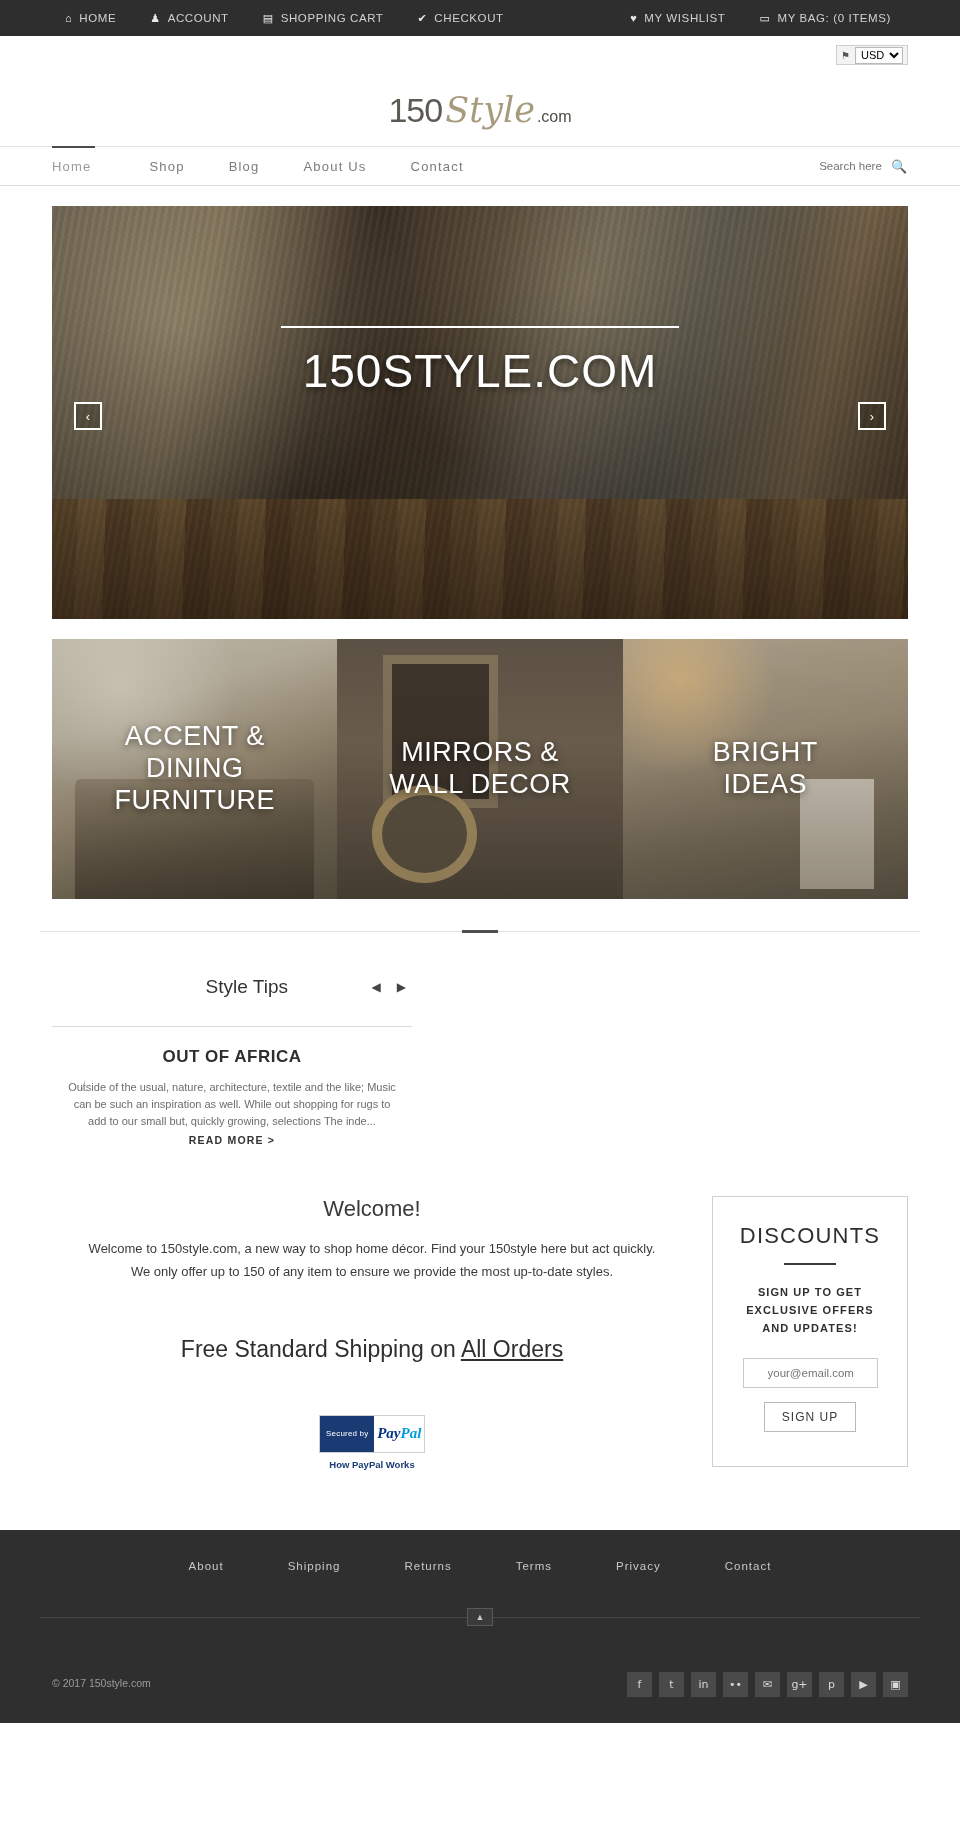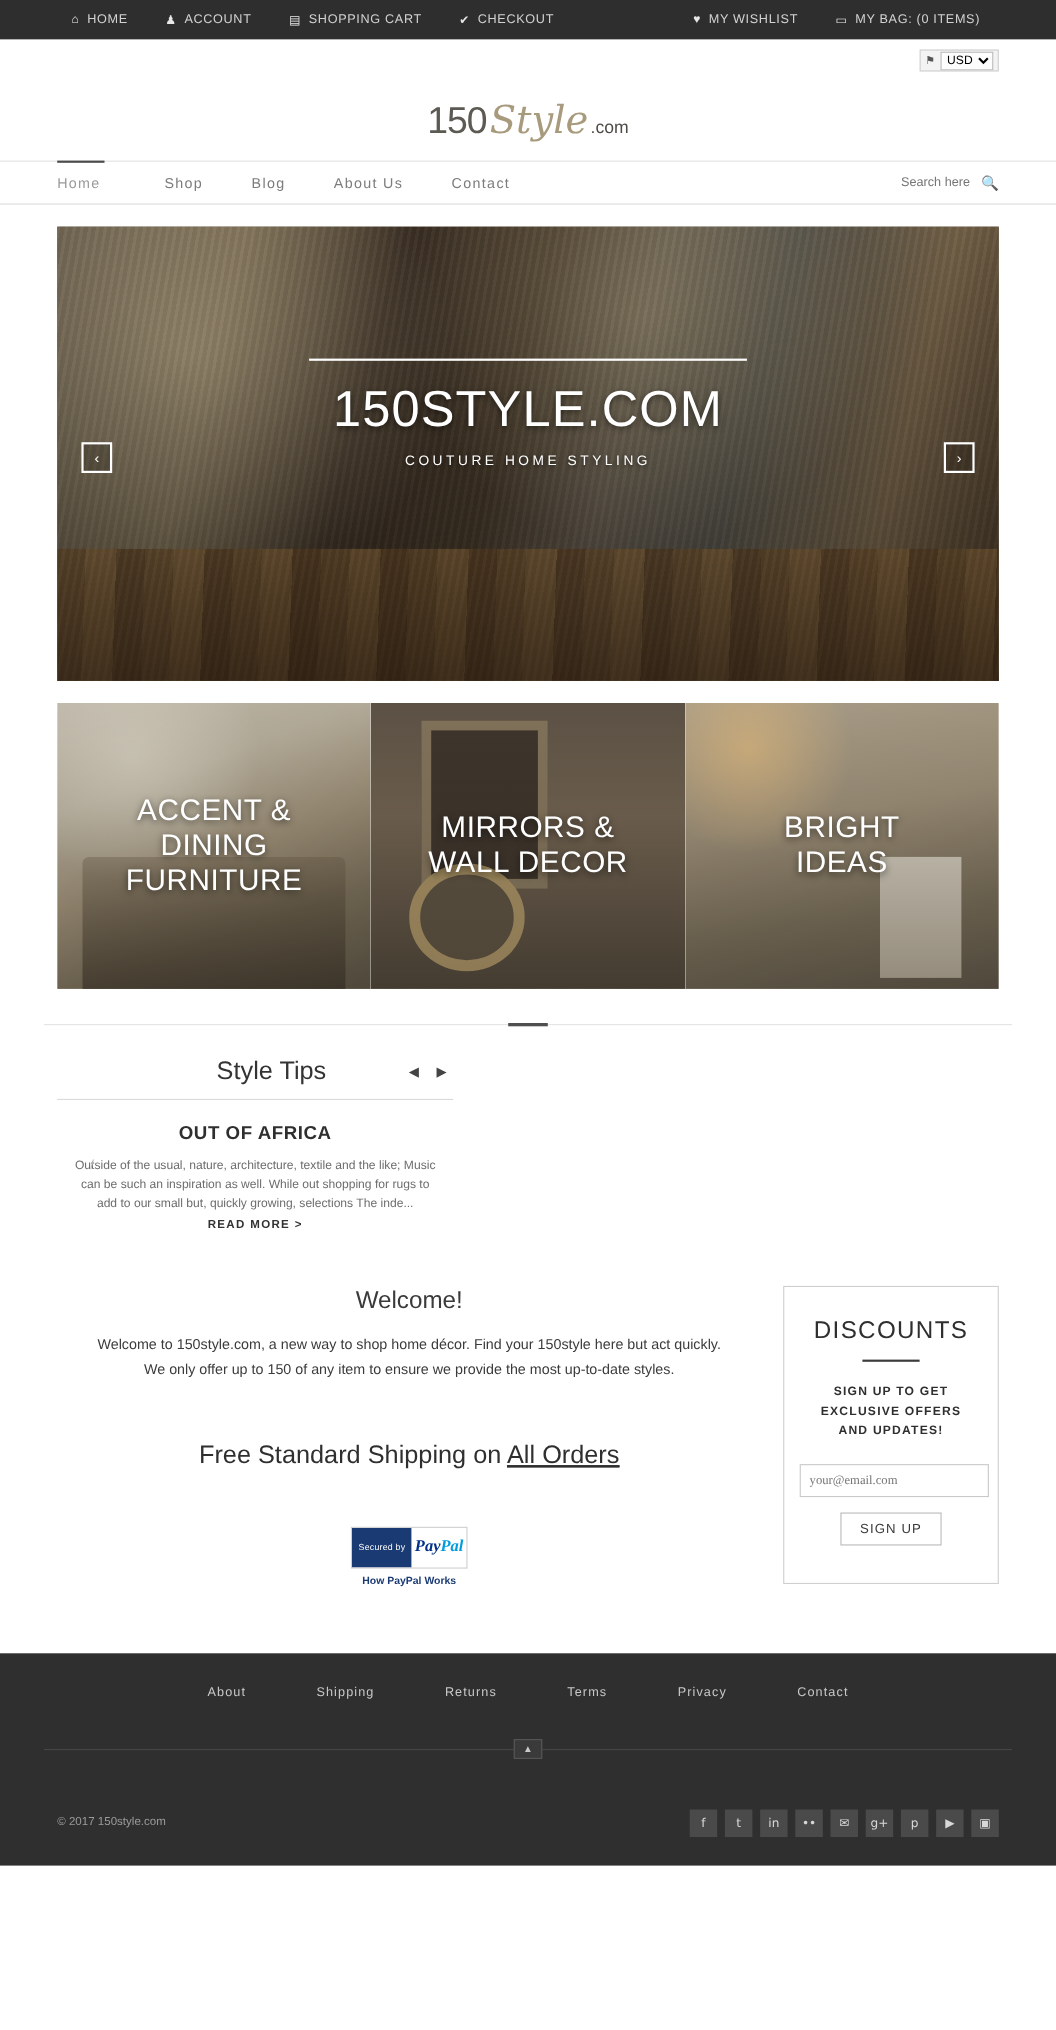--- a/index.html
+++ b/index.html
@@ -276,23 +276,23 @@
     margin: 28px 52px 0 52px;
     width: 360px;
   }
   .tips-head {
     display: flex;
     align-items: center;
     border-bottom: 1px solid #dadada;
     padding-bottom: 12px;
   }
   .tips-title {
-    font-size: 23px;
+    font-size: 19px;
     color: #333;
-    margin: 0 auto;
+    margin: 16px auto;
     padding-left: 70px;
   }
   .tips-arrows { display: flex; gap: 16px; padding-right: 6px; color:#444; font-size: 12px; }
   .tips-arrows span { cursor: pointer; }
   .tips-body { text-align: center; padding-top: 20px; position: relative; }
   .tips-item-title {
     font-size: 17px;
     font-weight: bold;
     letter-spacing: .5px;
     color: #2f2f2f;
@@ -399,27 +399,27 @@
   .disc-rule { width: 52px; height: 2px; background: #3c3c3c; margin: 14px auto 18px auto; }
   .disc-sub {
     font-size: 11px;
     font-weight: bold;
     letter-spacing: 1.1px;
     line-height: 1.65;
     color: #2f2f2f;
   }
   .disc-input {
     margin-top: 20px;
-    width: 172px;
+    width: 135px;
     height: 30px;
     border: 1px solid #c9c9c9;
     font-size: 11.5px;
     color: #8b8b8b;
-    padding: 0 8px;
-    font-family: Liberation Serif, serif;
+    padding: 0 24px;
+    font-family: Liberation Sans, sans-serif;
     outline: none;
   }
   .disc-btn {
     margin-top: 14px;
     width: 92px;
     height: 30px;
     border: 1px solid #b9b9b9;
     background: #fff;
     font-size: 12px;
     letter-spacing: 1px;
@@ -556,21 +556,20 @@
     </div>
   </div>
 
   <div class="hero">
     <div class="bg"></div>
     <div class="floor"></div>
     <div class="bg2"></div>
     <div class="hero-center">
       <div class="hero-rule"></div>
       <div class="hero-title">150STYLE.COM</div>
-      <div class="hero-sub">COUTURE HOME STYLING</div>
     </div>
     <div class="hero-arrow prev">‹</div>
     <div class="hero-arrow next">›</div>
   </div>
 
   <div class="tiles">
     <a class="tile tile1" href="#">
       <span class="art"></span>
       <span class="shade"></span>
       <span class="label" style="white-space: pre-line;">ACCENT &amp;

